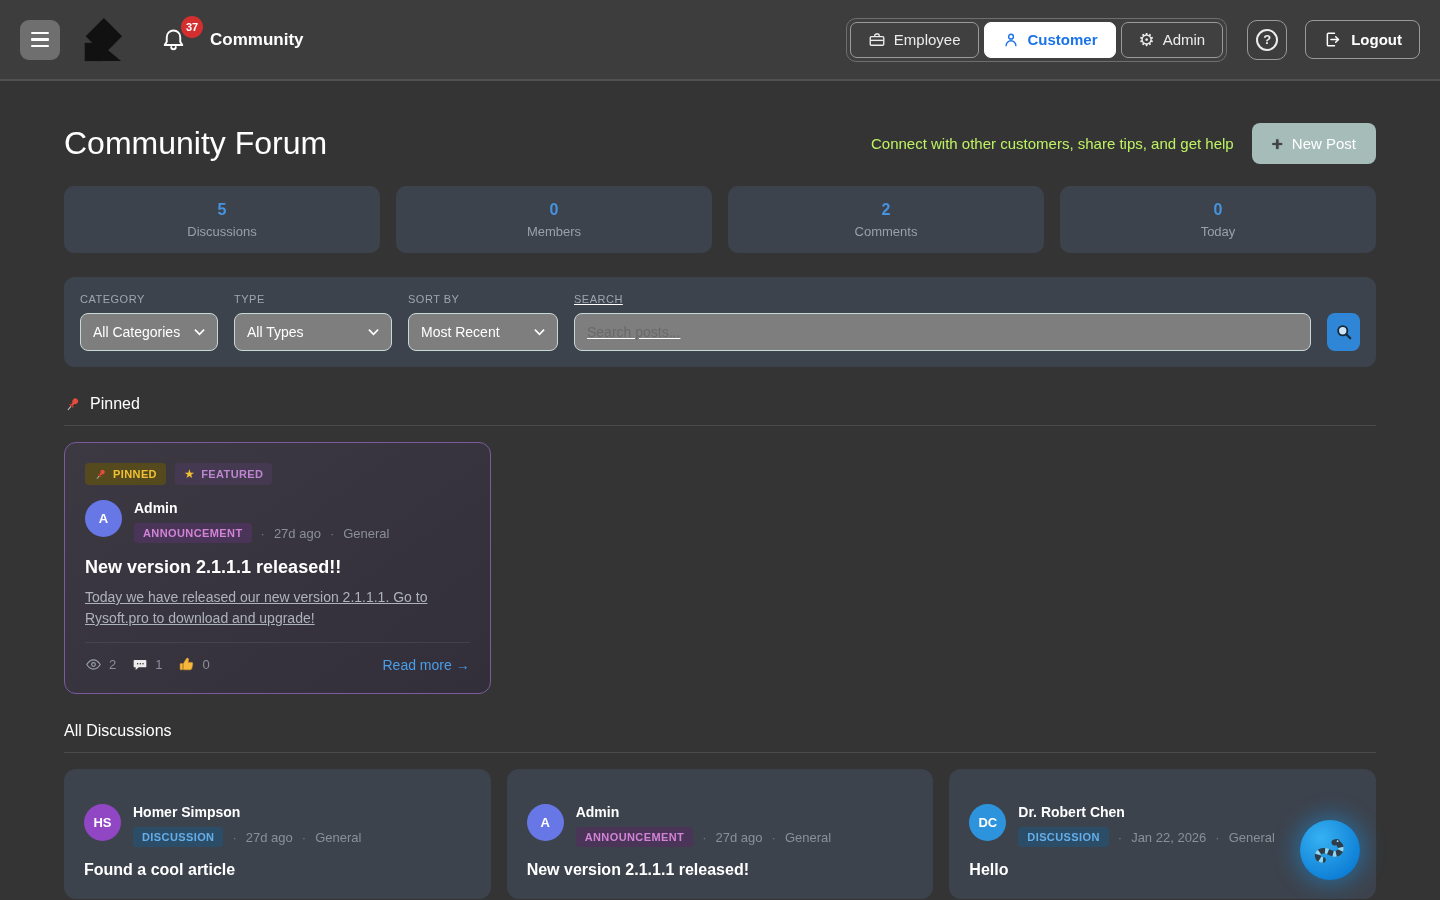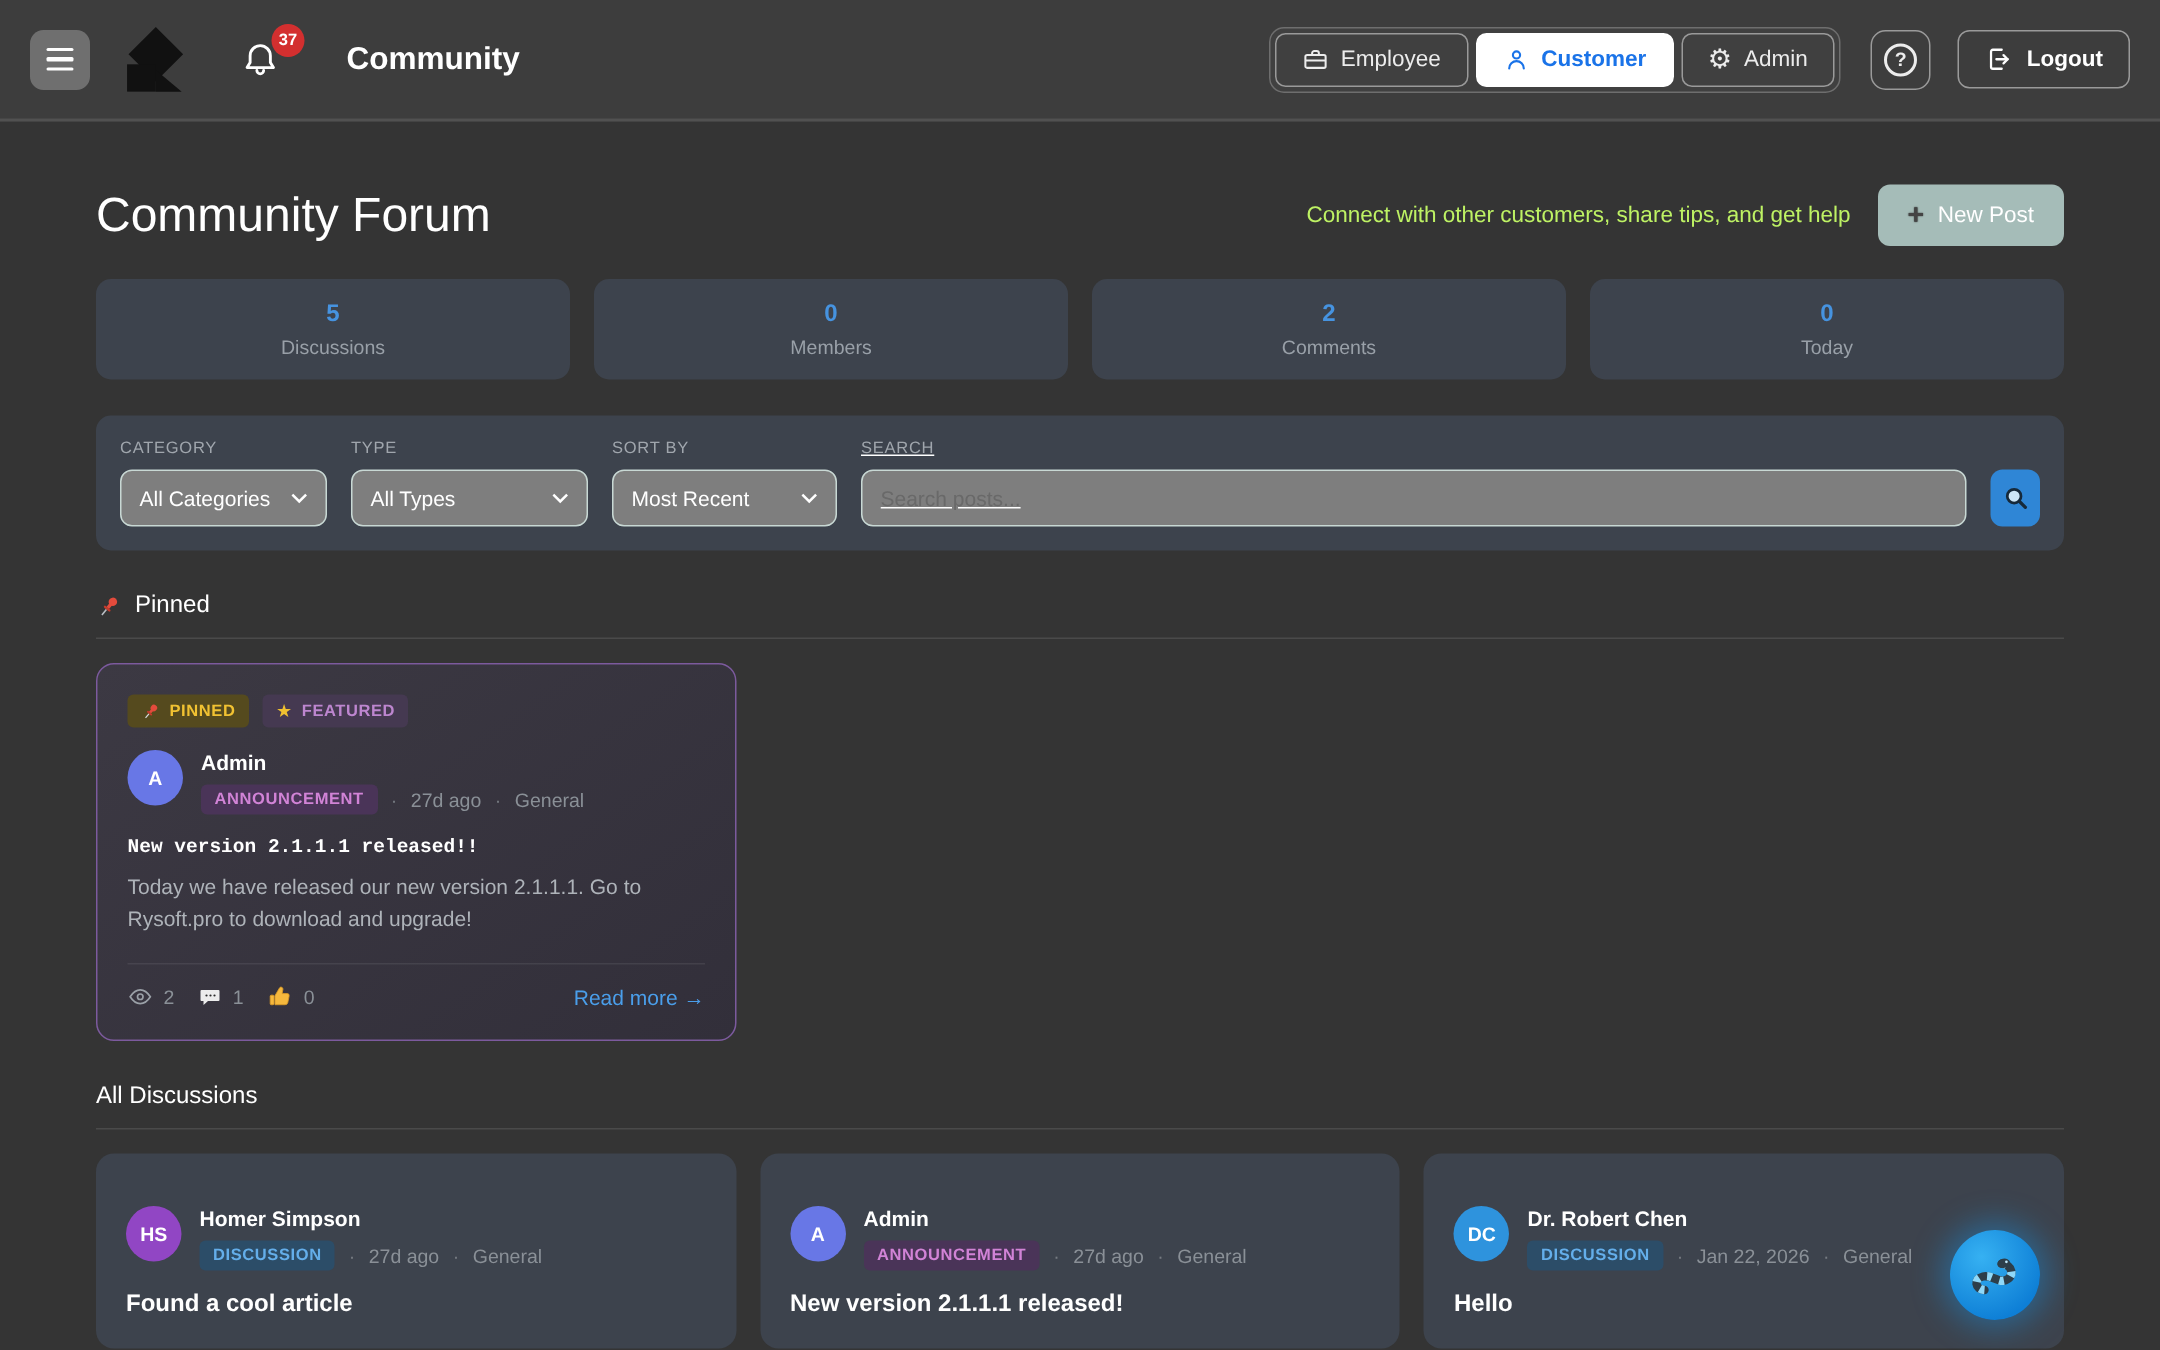--- a/index.html
+++ b/index.html
@@ -21,21 +21,21 @@
     cursor:pointer;
   }
   .hamburger-btn span { display:block; width:18px; height:2.5px; background:#fff; border-radius:1px; }
   .logo { margin-left:18px; width:46px; height:48px; }
   .bell-wrap { position:relative; margin-left:36px; width:27px; height:30px; cursor:pointer; }
   .bell-badge {
     position:absolute; top:-9px; right:-16px; background:#d32f2f; color:#fff;
     font-size:11px; font-weight:bold; min-width:22px; height:22px; border-radius:11px;
     display:flex; align-items:center; justify-content:center; padding:0 4px;
   }
-  .nav-title { margin-left:44px; font-size:21px; font-weight:bold; color:#fff; }
+  .nav-title { margin-left:23px; font-size:17px; font-weight:bold; color:#fff; }
   .nav-right { margin-left:auto; display:flex; align-items:center; }
   .role-group {
     display:flex; align-items:center; gap:5px; border:1px solid #6e6e6e;
     border-radius:10px; padding:3px; background:rgba(255,255,255,0.02);
   }
   .role-btn {
     display:flex; align-items:center; gap:8px; padding:8px 17px; font-size:15px;
     background:transparent; border:1px solid #9a9a9a; border-radius:7px; color:#ececec;
     cursor:pointer; font-family:inherit;
   }
@@ -132,22 +132,22 @@
   }
   .avatar-indigo { background:#6877e6; }
   .avatar-purple { background:#9146c4; }
   .avatar-blue   { background:#2e93dd; }
   .author-name { color:#fff; font-size:14px; font-weight:bold; }
   .meta-row { display:flex; align-items:center; gap:9px; margin-top:7px; flex-wrap:wrap; }
   .meta-dot { color:#767b82; font-size:13px; }
   .meta-text { color:#8a9097; font-size:13px; }
 
   .post-title { margin-top:14px; color:#fff; font-size:16px; font-weight:bold; }
-  .pinned-title { font-size:13px;font-family:Liberation Mono, monospace; }
-  .post-excerpt { margin-top:9px; color:#aeb3b9; font-size:14px; line-height:1.5; }
+  .pinned-title { font-size:18px; }
+  .post-excerpt { margin-top:9px; color:#aeb3b9; font-size:14px; line-height:1.5;text-decoration:underline; }
 
   .card-footer {
     margin-top:auto; padding-top:13px; border-top:1px solid rgba(255,255,255,0.08);
     display:flex; align-items:center; justify-content:space-between;
   }
   .footer-stats { display:flex; align-items:center; gap:16px; }
   .footer-stat { display:flex; align-items:center; gap:7px; color:#8a9097; font-size:13px; }
   .read-more { color:#4a9eea; font-size:14px; text-decoration:none; cursor:pointer; }
 
   .chat-fab {

